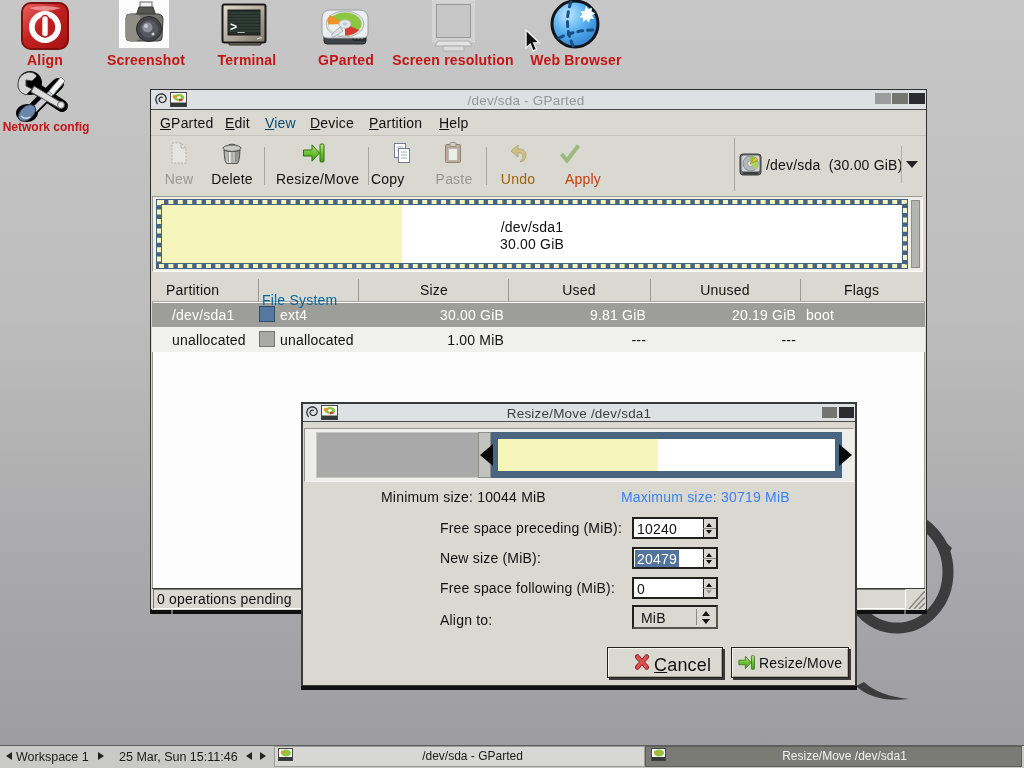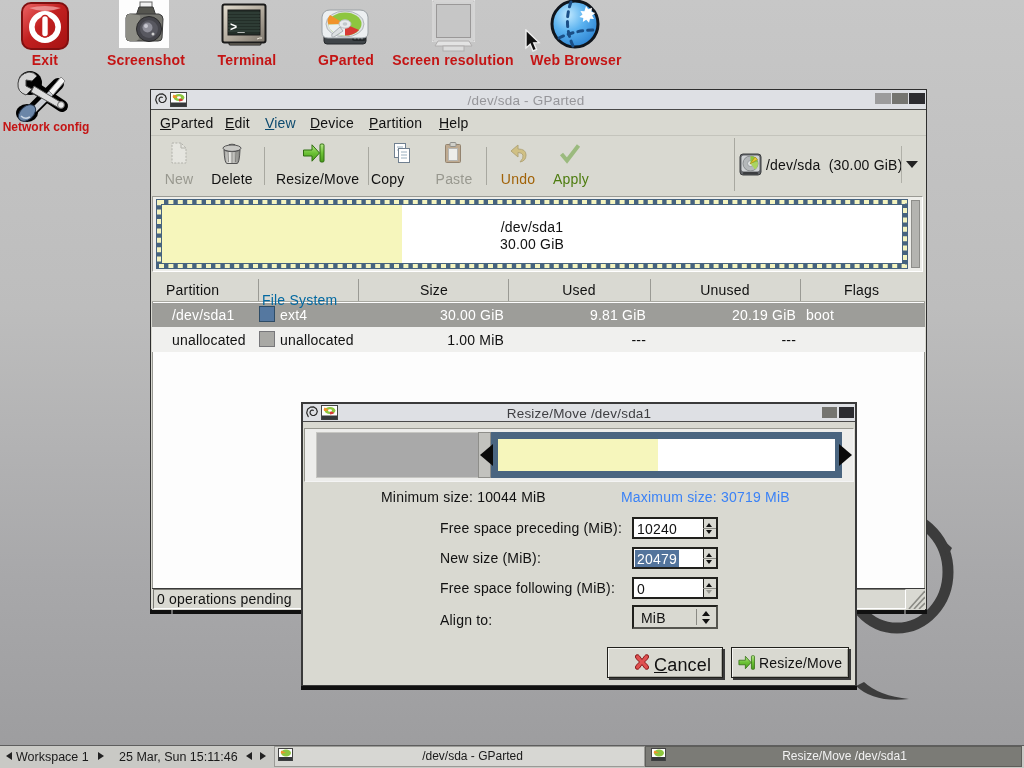--- a/index.html
+++ b/index.html
@@ -28,21 +28,21 @@
       <stop offset="0" stop-color="#e66"></stop>
         <stop offset="0.45" stop-color="#c22020"></stop>
         <stop offset="1" stop-color="#a51212"></stop>
     </linearGradient>
   </defs>
   <rect x="1" y="1" width="46" height="46" rx="9" fill="url(#exg)" stroke="#801010" stroke-width="2"></rect>
   <path d="M8 6 Q 24 12 40 6 Q 24 2 8 6 Z" fill="#f0a0a0" opacity="0.8"></path>
   <circle cx="24" cy="25" r="13.2" fill="none" stroke="#fff" stroke-width="5.6"></circle>
   <rect x="20.5" y="13.5" width="7" height="21.5" rx="3.5" fill="#fff" stroke="#c22020" stroke-width="1.6"></rect>
 </svg>
-<div class="ilabel" style="left:15px;top:52px;width:60px">Exit</div>
+<div class="ilabel" style="left:15px;top:52px;width:60px">Align</div>
 
 <div class="abs z5" style="left:119px;top:0;width:50px;height:48px;background:#fdfdfd"></div>
 <svg class="abs z5" style="left:119px;top:0" width="50" height="48" viewBox="0 0 50 48">
   <rect x="21" y="2" width="12" height="10" fill="#f2f2f2" stroke="#666"></rect>
   <path d="M17 16 L20 7 L34 7 L37 16 Z" fill="#55554f" stroke="#3a3a3a"></path>
   <path d="M7 18 Q 7 14 11 14 L40 14 Q 44 15 44 19 L43 38 Q 43 41 39 41 L11 41 Q 7 41 7 37 Z" fill="#75756f" stroke="#3a3a3a"></path>
   <path d="M7 18 Q 7 14 11 14 L19 15 Q 22 15 21 19 L20 37 Q 20 41 16 41 L11 41 Q 7 41 7 37 Z" fill="#8e8e86"></path>
   <circle cx="30" cy="29" r="12.5" fill="#44444a" stroke="#2a2a2a"></circle>
   <circle cx="30" cy="29" r="9" fill="#585860"></circle>
   <circle cx="28.5" cy="27.5" r="5" fill="#90909a"></circle>
@@ -259,21 +259,21 @@
 <svg class="abs" style="left:558px;top:141px;opacity:0.55;z-index:12" width="24" height="24" viewBox="0 0 24 24">
   <path d="M3.5 13 L9 19.5 L20.5 4.5" fill="none" stroke="#69a23c" stroke-width="4"></path>
 </svg>
 
 <div class="abs" style="left:149px;top:171px;width:60px;text-align:center;color:#98988f;z-index:12">New</div>
 <div class="abs" style="left:202px;top:171px;width:60px;text-align:center;color:#111;z-index:12">Delete</div>
 <div class="abs" style="left:276px;top:171px;width:80px;text-align:center;color:#111;z-index:12">Resize/Move</div>
 <div class="abs" style="left:371px;top:171px;width:60px;text-align:left;color:#111;z-index:12">Copy</div>
 <div class="abs" style="left:424px;top:171px;width:60px;text-align:center;color:#98988f;z-index:12">Paste</div>
 <div class="abs" style="left:488px;top:171px;width:60px;text-align:center;color:#a16207;z-index:12">Undo</div>
-<div class="abs" style="left:541px;top:171px;width:60px;text-align:center;color:#4d7c0f;z-index:12">Apply</div>
+<div class="abs" style="left:541px;top:171px;width:60px;text-align:right;color:#c2410c;z-index:12">Apply</div>
 
 <div class="abs" style="left:734px;top:138px;width:1px;height:53px;background:#a8a8a0;z-index:12"></div>
 <svg class="abs" style="left:739px;top:153px;z-index:12" width="23" height="23" viewBox="0 0 23 23">
   <rect x="1" y="1" width="21" height="21" rx="3" fill="#63666a" stroke="#3c3e40"></rect>
   <rect x="2.5" y="2.5" width="18" height="16" rx="2" fill="#cfd2d4"></rect>
   <circle cx="11.5" cy="10.5" r="7.5" fill="#b4b8ba" stroke="#8a8e90"></circle>
   <circle cx="11.5" cy="10.5" r="3" fill="#dfe2e4" stroke="#9aa0a2"></circle>
   <path d="M11.5 10.5 L11.5 3 A 7.5 7.5 0 0 1 18.8 9 Z" fill="#8dc63f"></path>
   <path d="M11.5 10.5 L18.8 9 A 7.5 7.5 0 0 1 16 16.5 Z" fill="#aad45f"></path>
   <path d="M11 11 L16 4 L18.5 6.5 Z" fill="#e8c832" stroke="#a08a10" stroke-width="0.6"></path>

